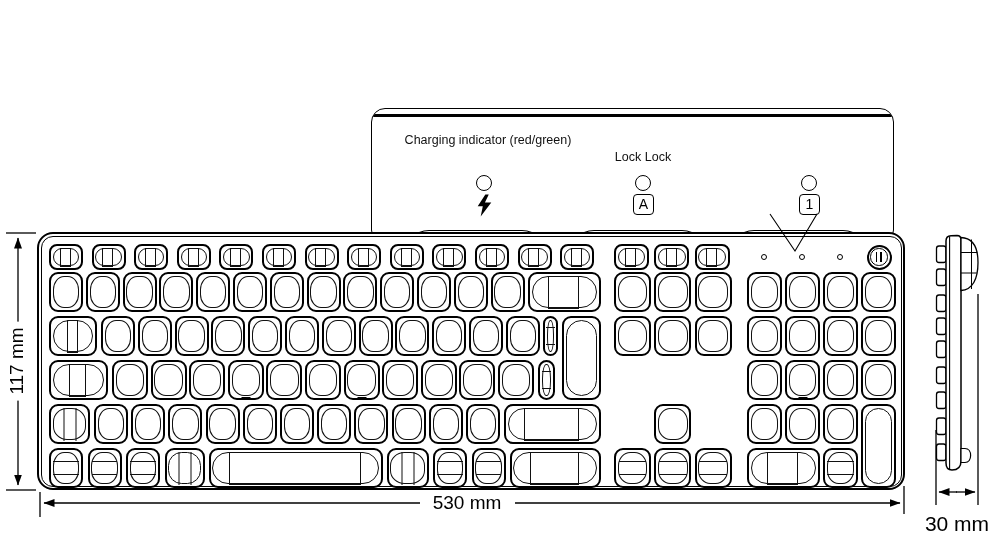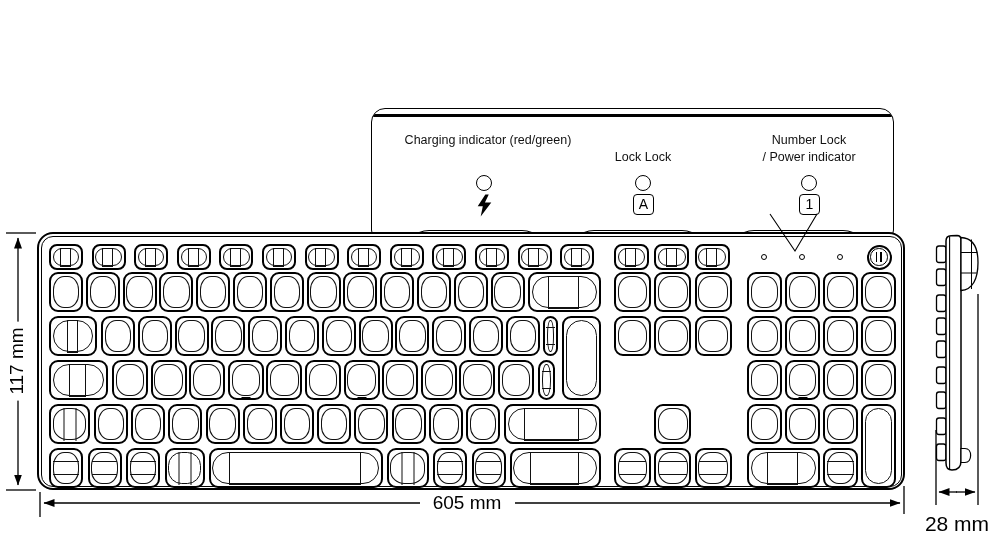--- a/index.html
+++ b/index.html
@@ -67,24 +67,20 @@
 
 <div class="stage">
 
   <div id="panel">
     <div class="panel-rim"></div>
 
     <div class="ind-label" style="left:116px;top:23px;">
       <div>Charging indicator (red/green)</div>
     </div>
     <div class="ind-label" style="left:271px;top:40px;">Lock Lock</div>
-    <div class="ind-label" style="left:437px;top:23px;">
-      <div>Number Lock</div>
-      <div>/ Power indicator</div>
-    </div>
 
     <div class="led-big" style="left:104px;top:66px;"></div>
     <div class="led-big" style="left:263px;top:66px;"></div>
     <div class="led-big" style="left:429px;top:66px;"></div>
 
     <svg class="bolt" style="left:104px;top:85px;" viewBox="0 0 20 26">
       <path d="M11 0 L2 14 H8 L5.5 26 L18 9.5 H10.5 L15 0 Z" fill="#000"></path>
     </svg>
     <div class="glyph-box" style="left:261px;top:85px;">A</div>
     <div class="glyph-box" style="left:427px;top:85px;">1</div>
@@ -526,16 +522,16 @@
       <line x1="18" y1="328" x2="18" y2="238" marker-end="url(#ar)"></line>
       <line x1="18" y1="394" x2="18" y2="485" marker-end="url(#ar)"></line>
 
       <line x1="936" y1="430" x2="936" y2="505"></line>
       <line x1="978" y1="294" x2="978" y2="505"></line>
       <line x1="957" y1="492" x2="939" y2="492" marker-end="url(#ar)"></line>
       <line x1="956" y1="492" x2="975" y2="492" marker-end="url(#ar)"></line>
     </g>
   </svg>
 
-  <div class="dim" id="dim-w">605 mm</div>
+  <div class="dim" id="dim-w">530 mm</div>
   <div class="dim" id="dim-d">117 mm</div>
-  <div class="dim" id="dim-t">28 mm</div>
+  <div class="dim" id="dim-t">30 mm</div>
 </div>
 
 </body></html>

